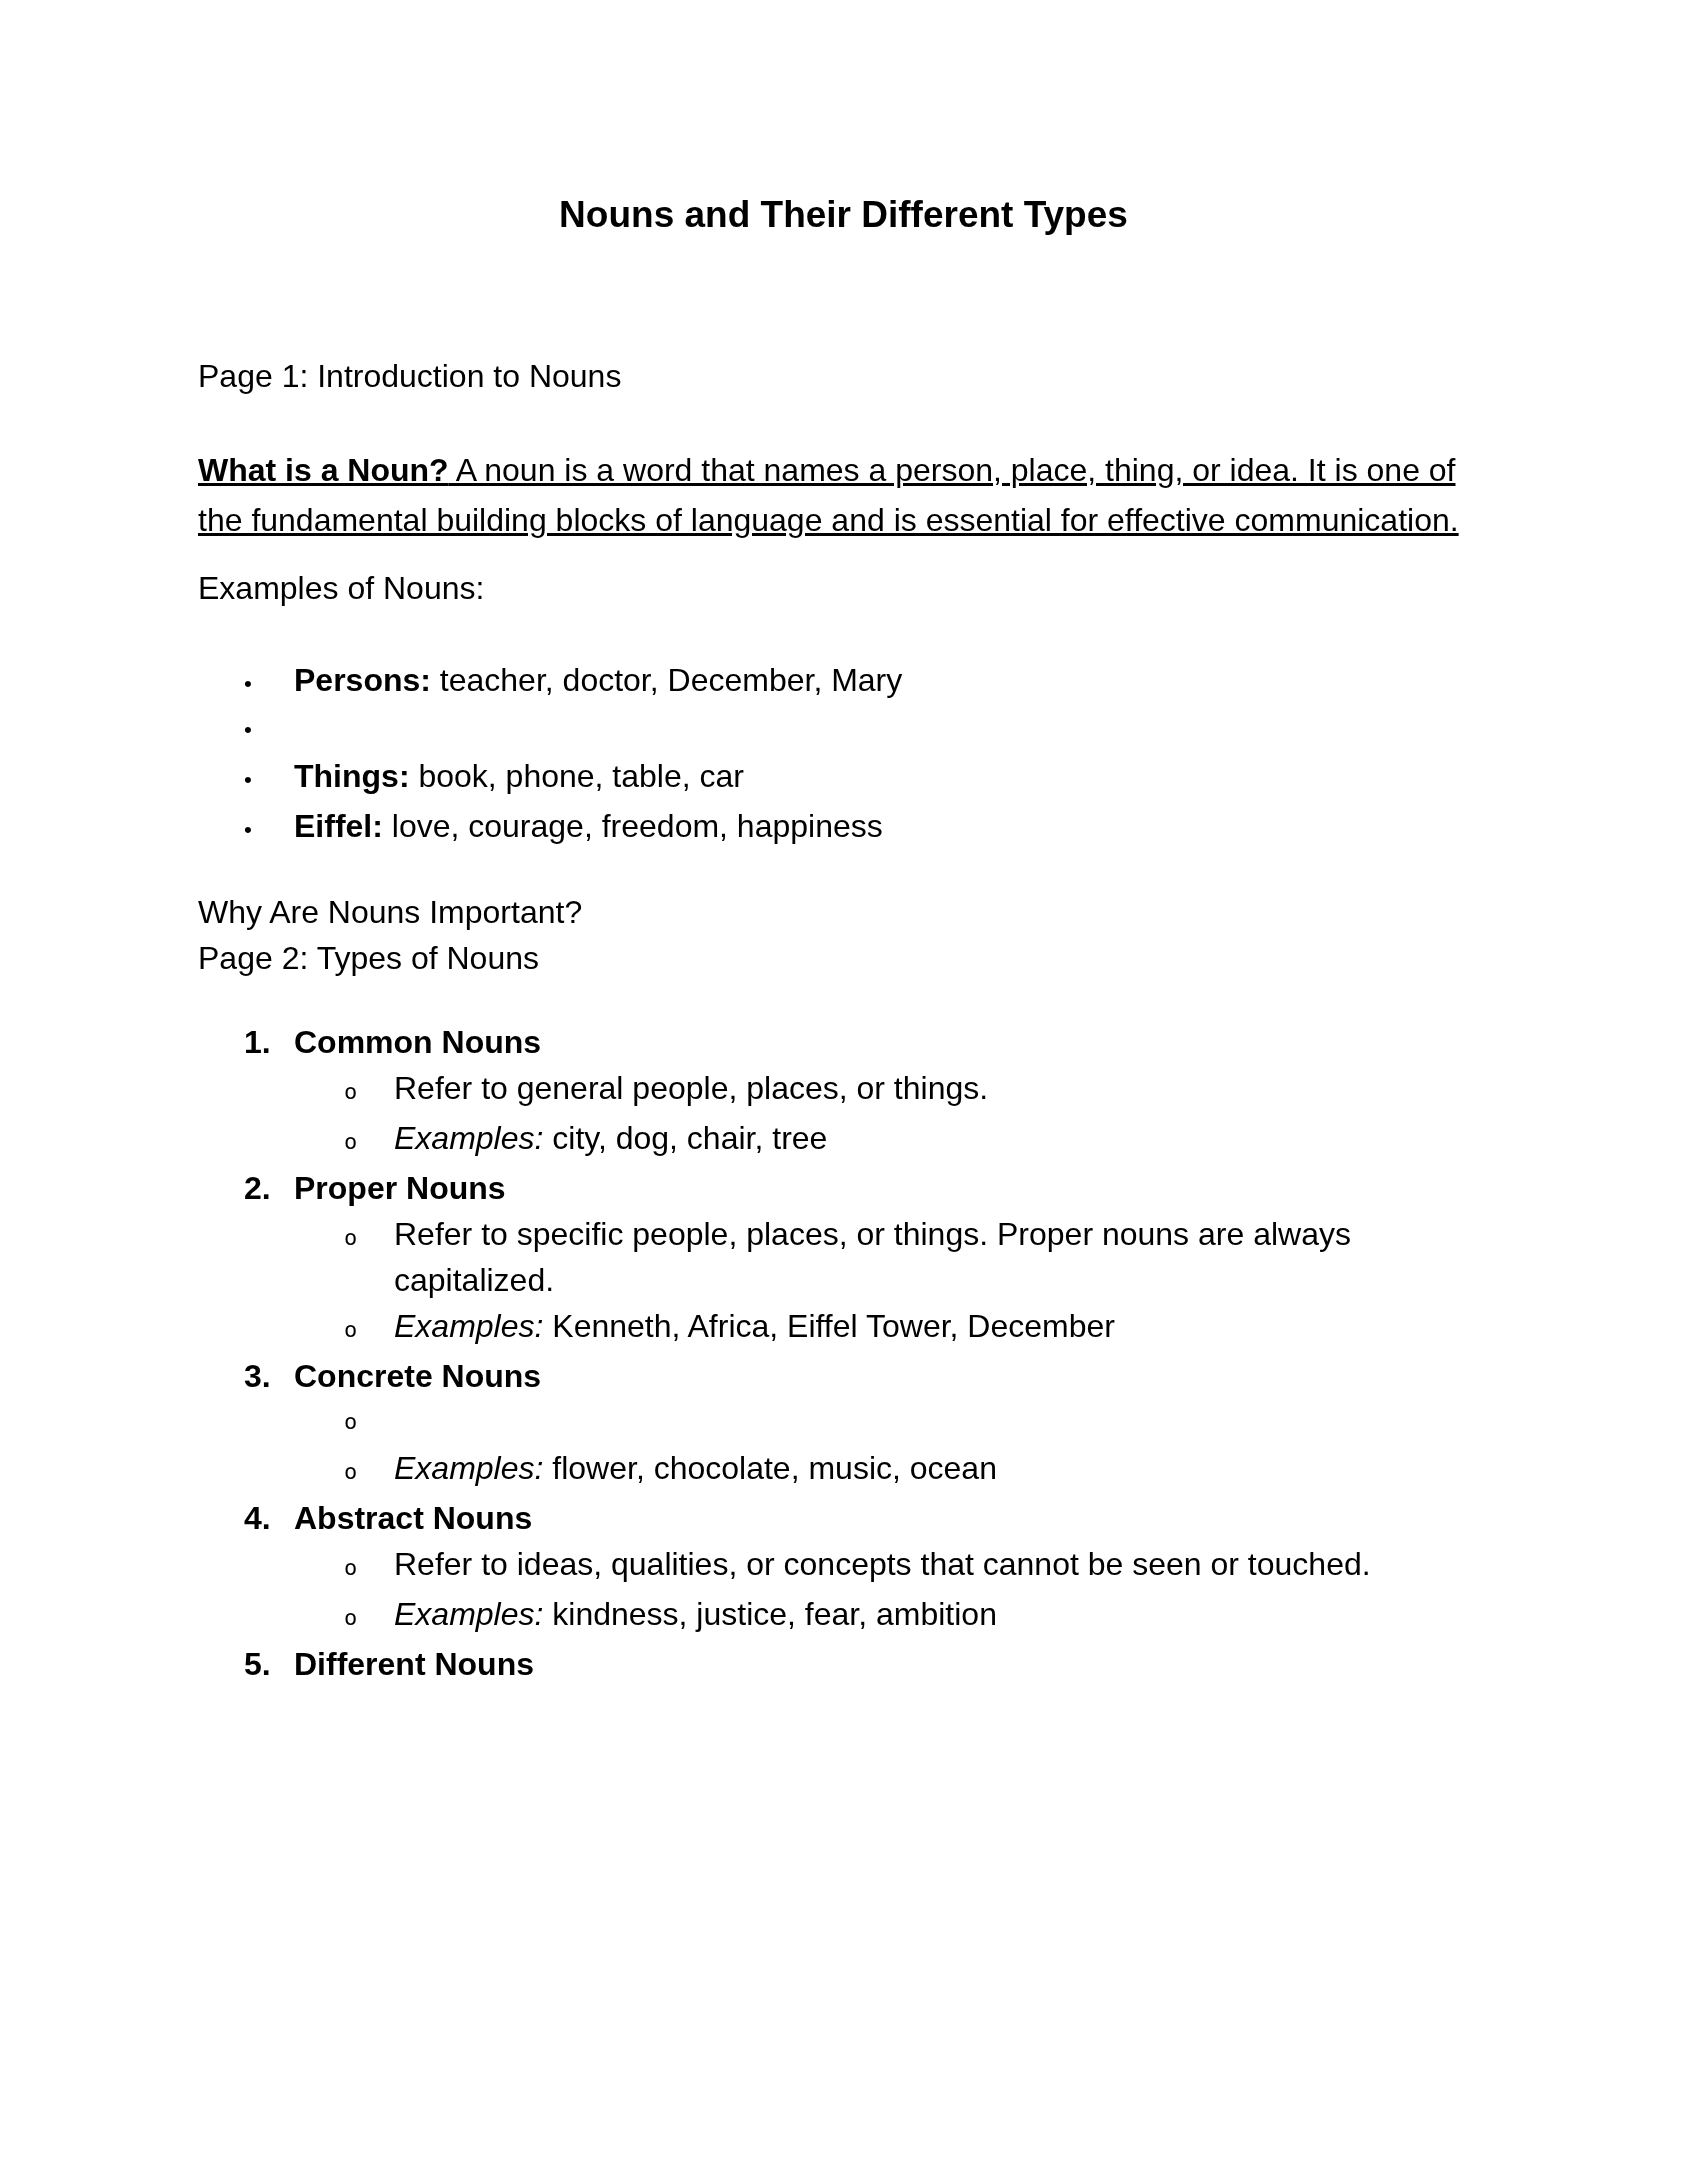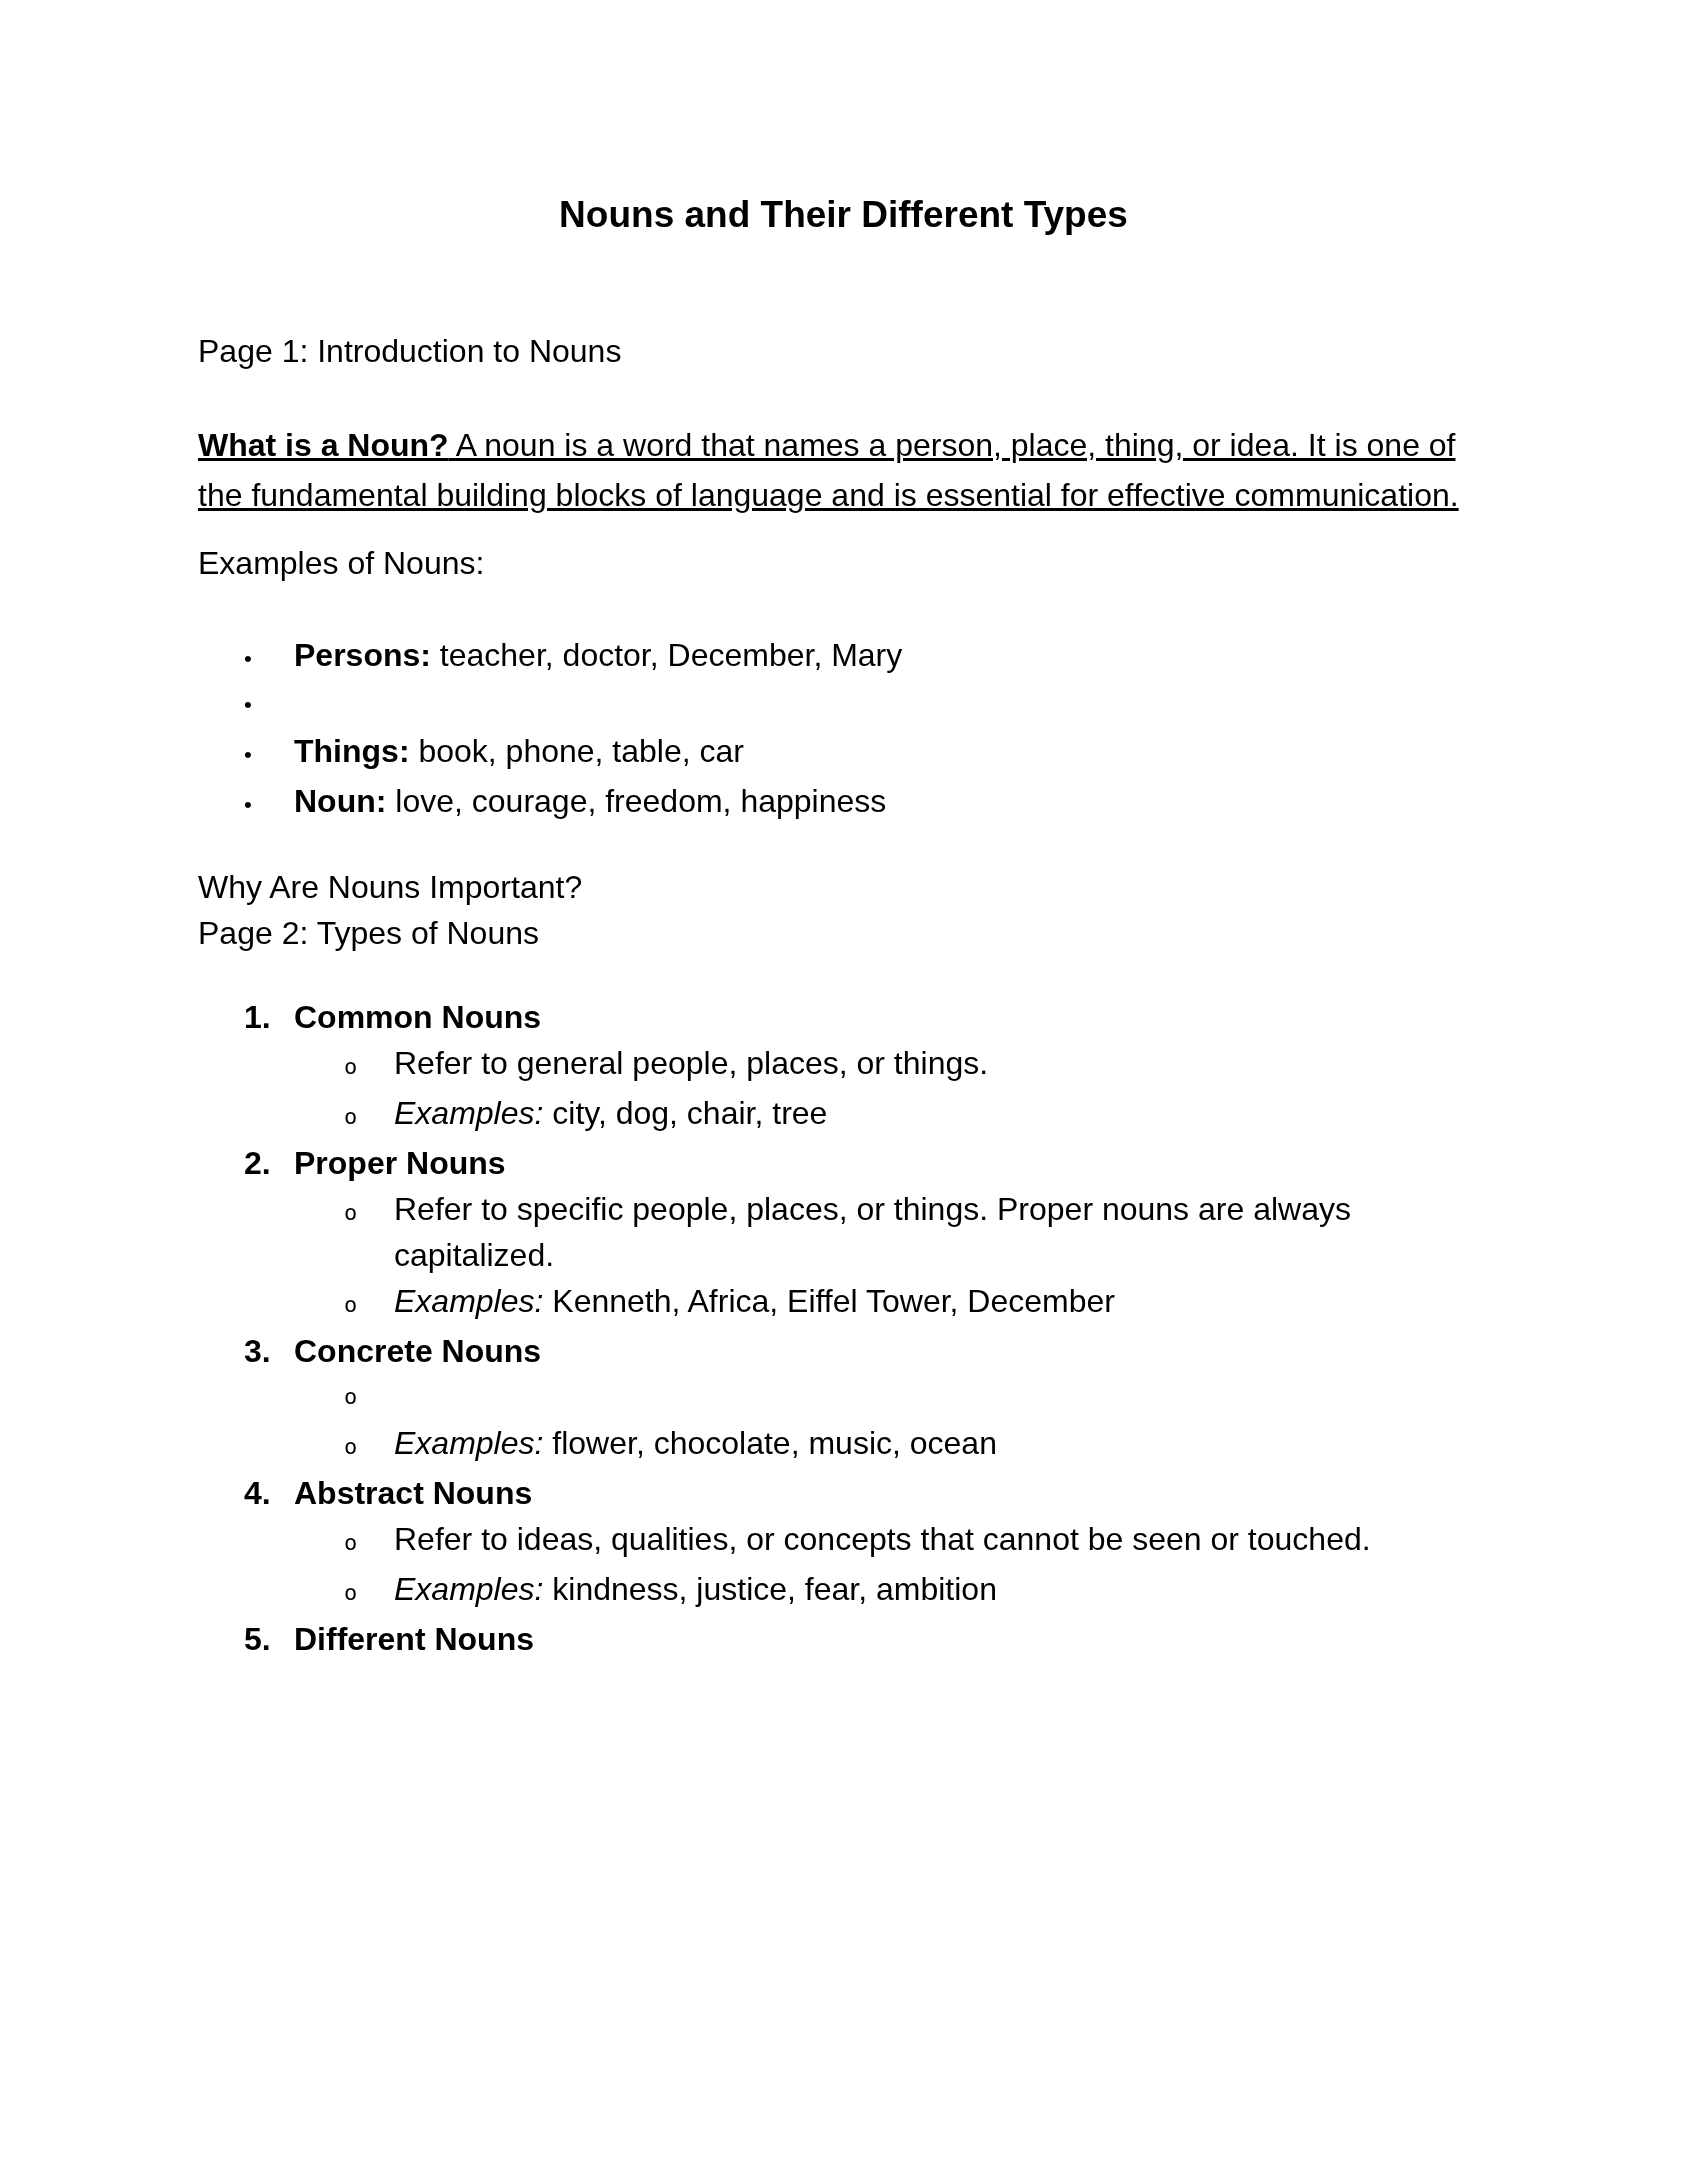--- a/index.html
+++ b/index.html
@@ -12,21 +12,21 @@
     font-family: "Liberation Sans", sans-serif;
     box-sizing: border-box;
     padding: 192px 198px 0 198px;
     overflow: hidden;
   }
   .doc-title {
     font-size: 37px;
     font-weight: bold;
     line-height: 46px;
     text-align: center;
-    margin: 0 0 90px 0;
+    margin: 0 0 115px 0;
   }
   .h-bold {
     font-size: 32px;
     font-weight: normal;
     line-height: 46px;
     margin: 0 0 46px 0;
   }
   .h-bold.tight { margin-bottom: 0; }
   .h-bold.before-list { margin-bottom: 38px; }
   p.body-par {
@@ -96,21 +96,21 @@
     </div>
     <div class="bullet-row">
       <span class="bullet-glyph">•</span>
     </div>
     <div class="bullet-row">
       <span class="bullet-glyph">•</span>
       <span><span class="b">Things:</span><span> book, phone, table, car</span></span>
     </div>
     <div class="bullet-row">
       <span class="bullet-glyph">•</span>
-      <span><span class="b">Noun:</span><span> love, courage, freedom, happiness</span></span>
+      <span><span class="b">Eiffel:</span><span> love, courage, freedom, happiness</span></span>
     </div>
   </div>
 
   <h2 class="h-bold tight">Why Are Nouns Important?</h2>
 
   <h2 class="h-bold before-list">Page 2: Types of Nouns</h2>
 
   <div class="num-list">
 
     <div class="num-row">

